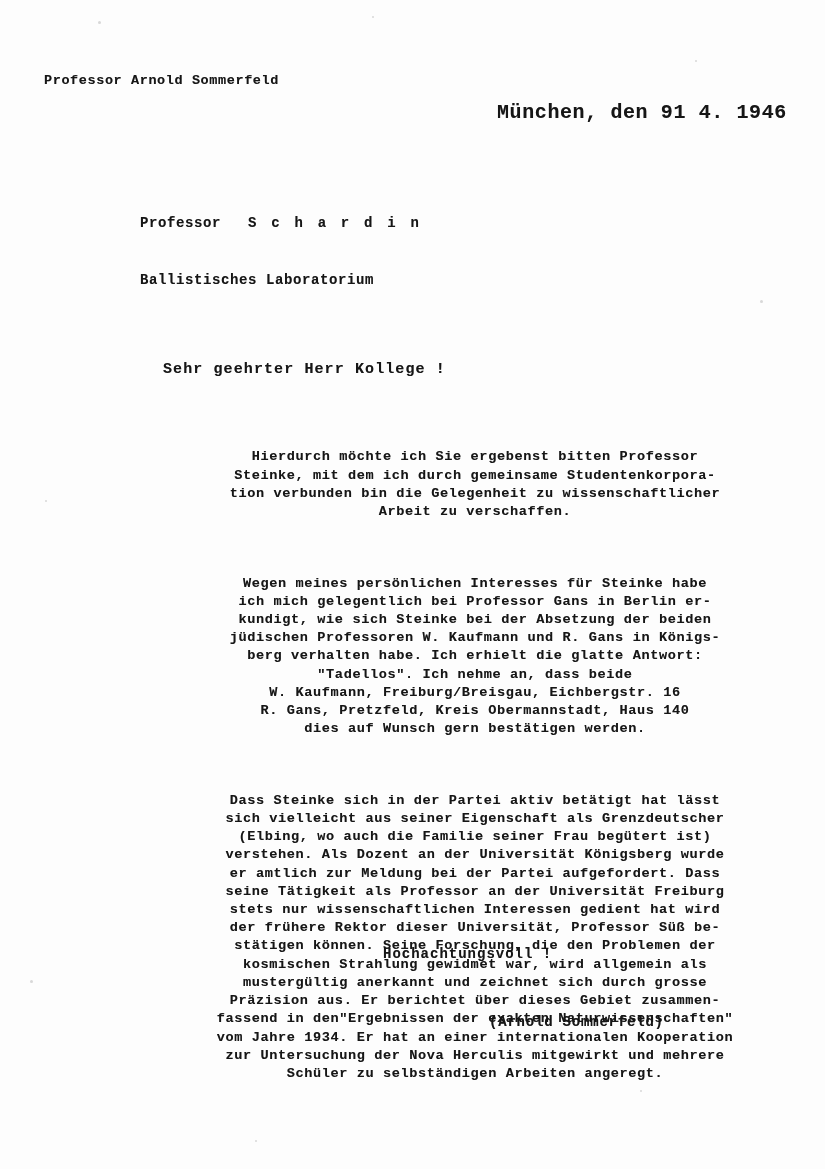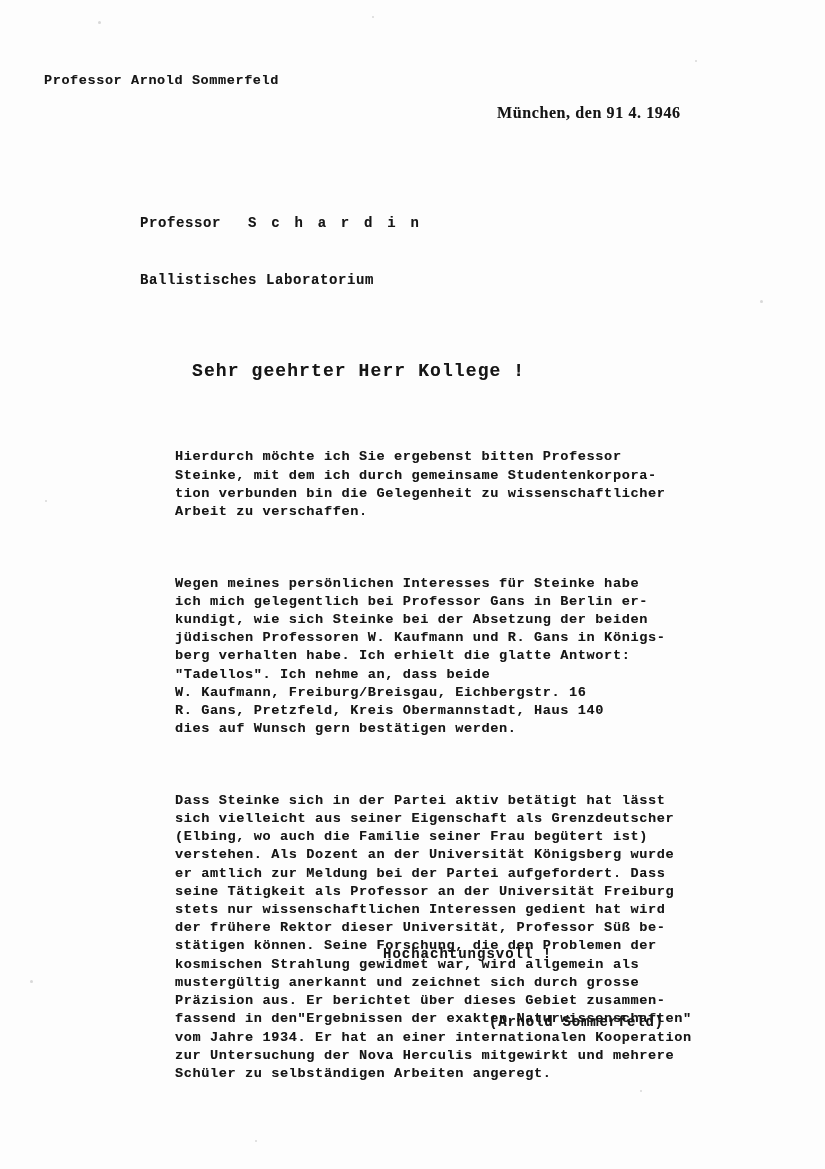--- a/index.html
+++ b/index.html
@@ -42,52 +42,52 @@
     top: 38px;
     font-size: 13.5px;
     line-height: 17px;
     text-align: center;
   }
 
   #dateline {
     position: absolute;
     left: 497px;
     top: 104px;
-    font-size: 16px;
+    font-size: 20px;
     line-height: 18px;
-    font-family: Liberation Serif, serif;
   }
 
   #recipient {
     position: absolute;
     left: 140px;
     top: 176px;
     font-size: 14px;
     line-height: 19px;
   }
   #recipient .spaced {
     letter-spacing: 3.2px;
     text-align: center;
   }
 
   #salutation {
     position: absolute;
-    left: 192px;
+    left: 163px;
     top: 361px;
-    font-size: 18px;
+    font-size: 15px;
     letter-spacing: 1.1px;
   }
 
   #body {
     position: absolute;
     left: 175px;
     top: 412px;
     width: 600px;
     font-size: 13.6px;
     line-height: 18.2px;
+    text-align: center;
   }
   #body .para {
     margin: 0 0 17px 0;
     white-space: pre-wrap;
   }
   #body .para:last-child { margin-bottom: 4px; }
 
   #closing {
     position: absolute;
     left: 383px;

